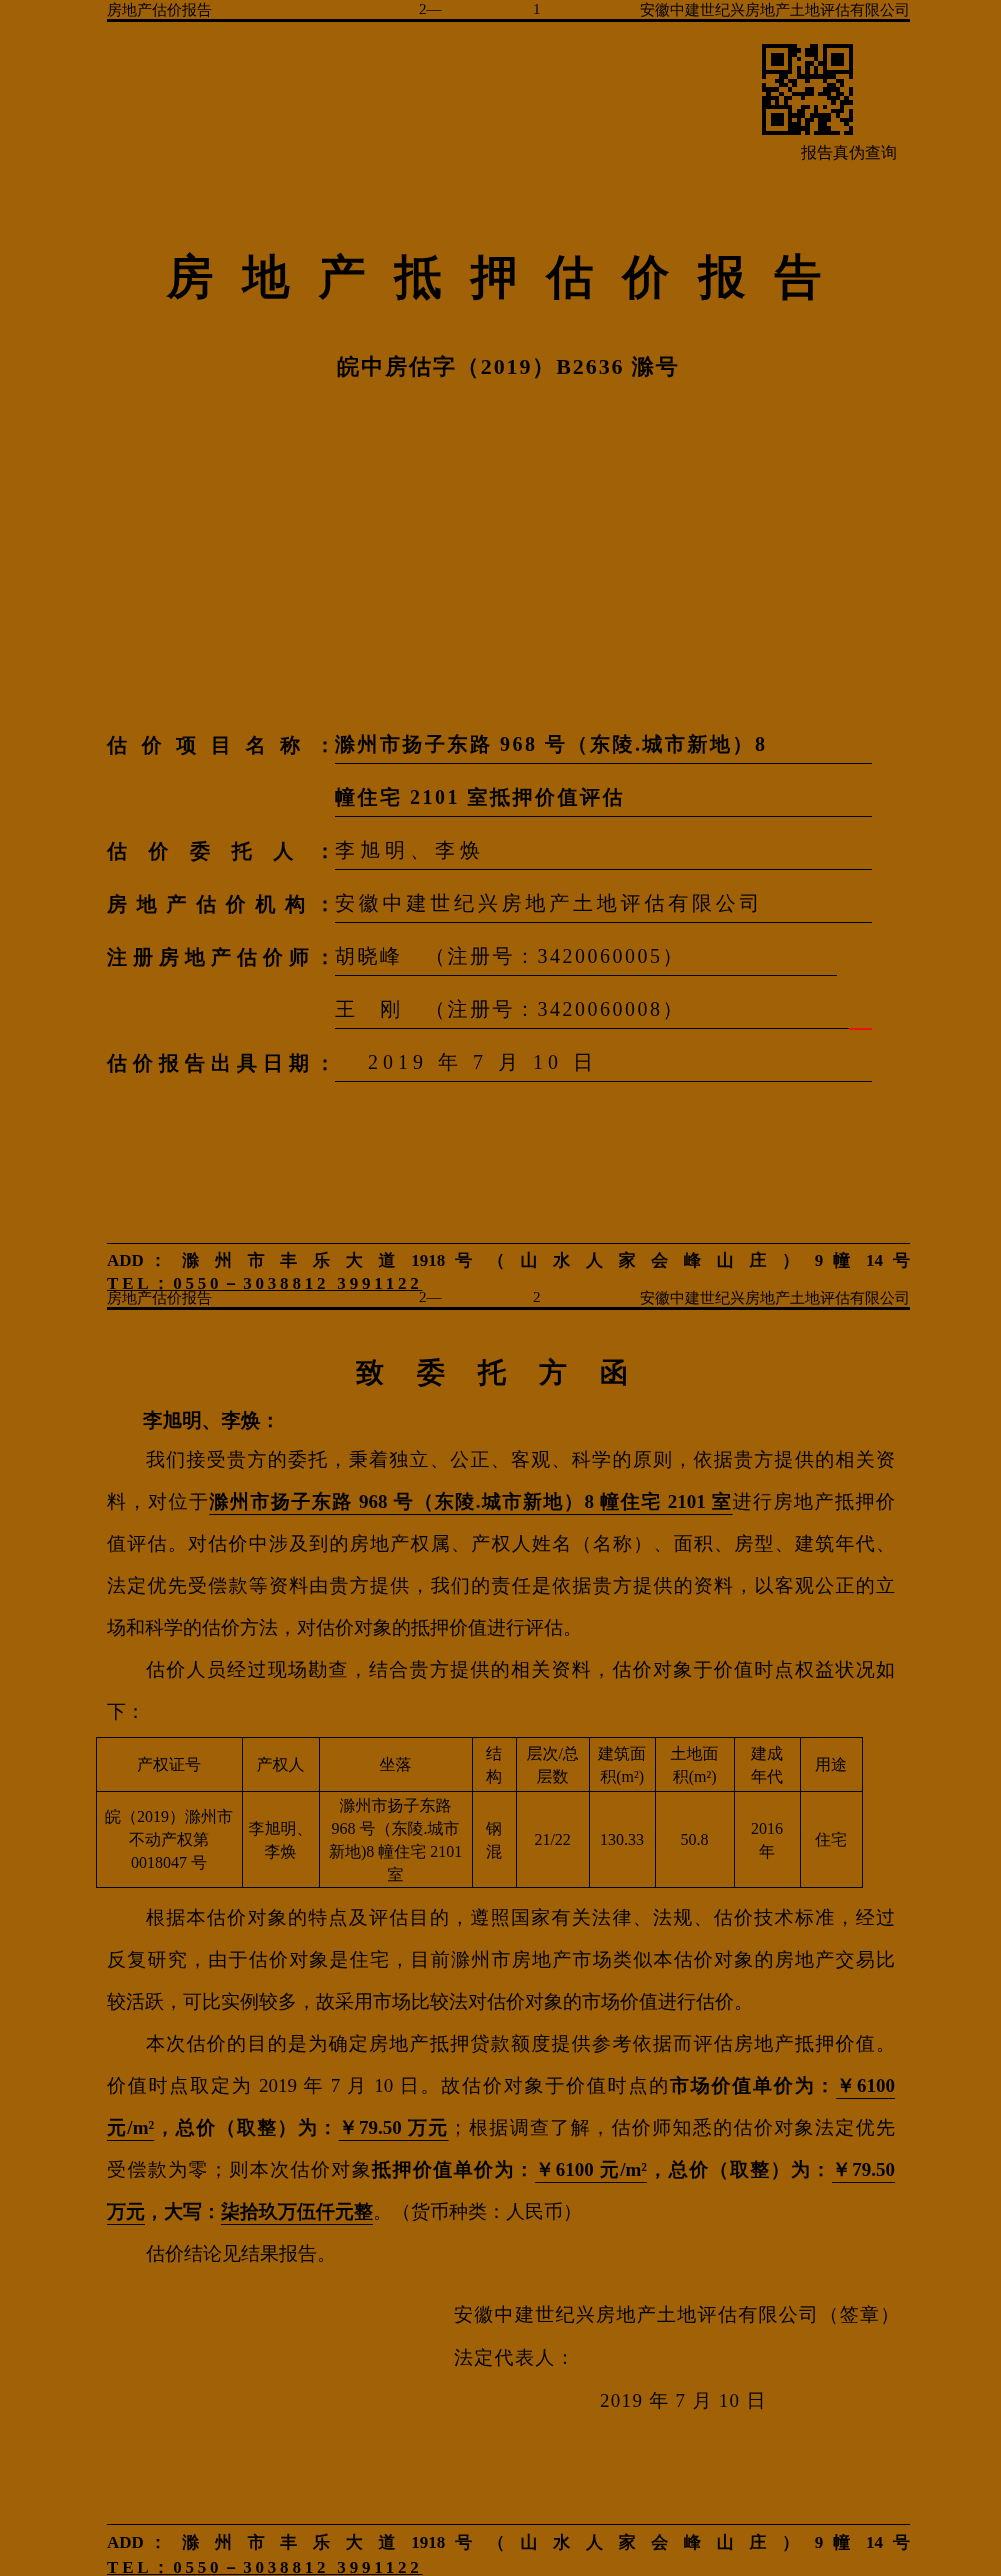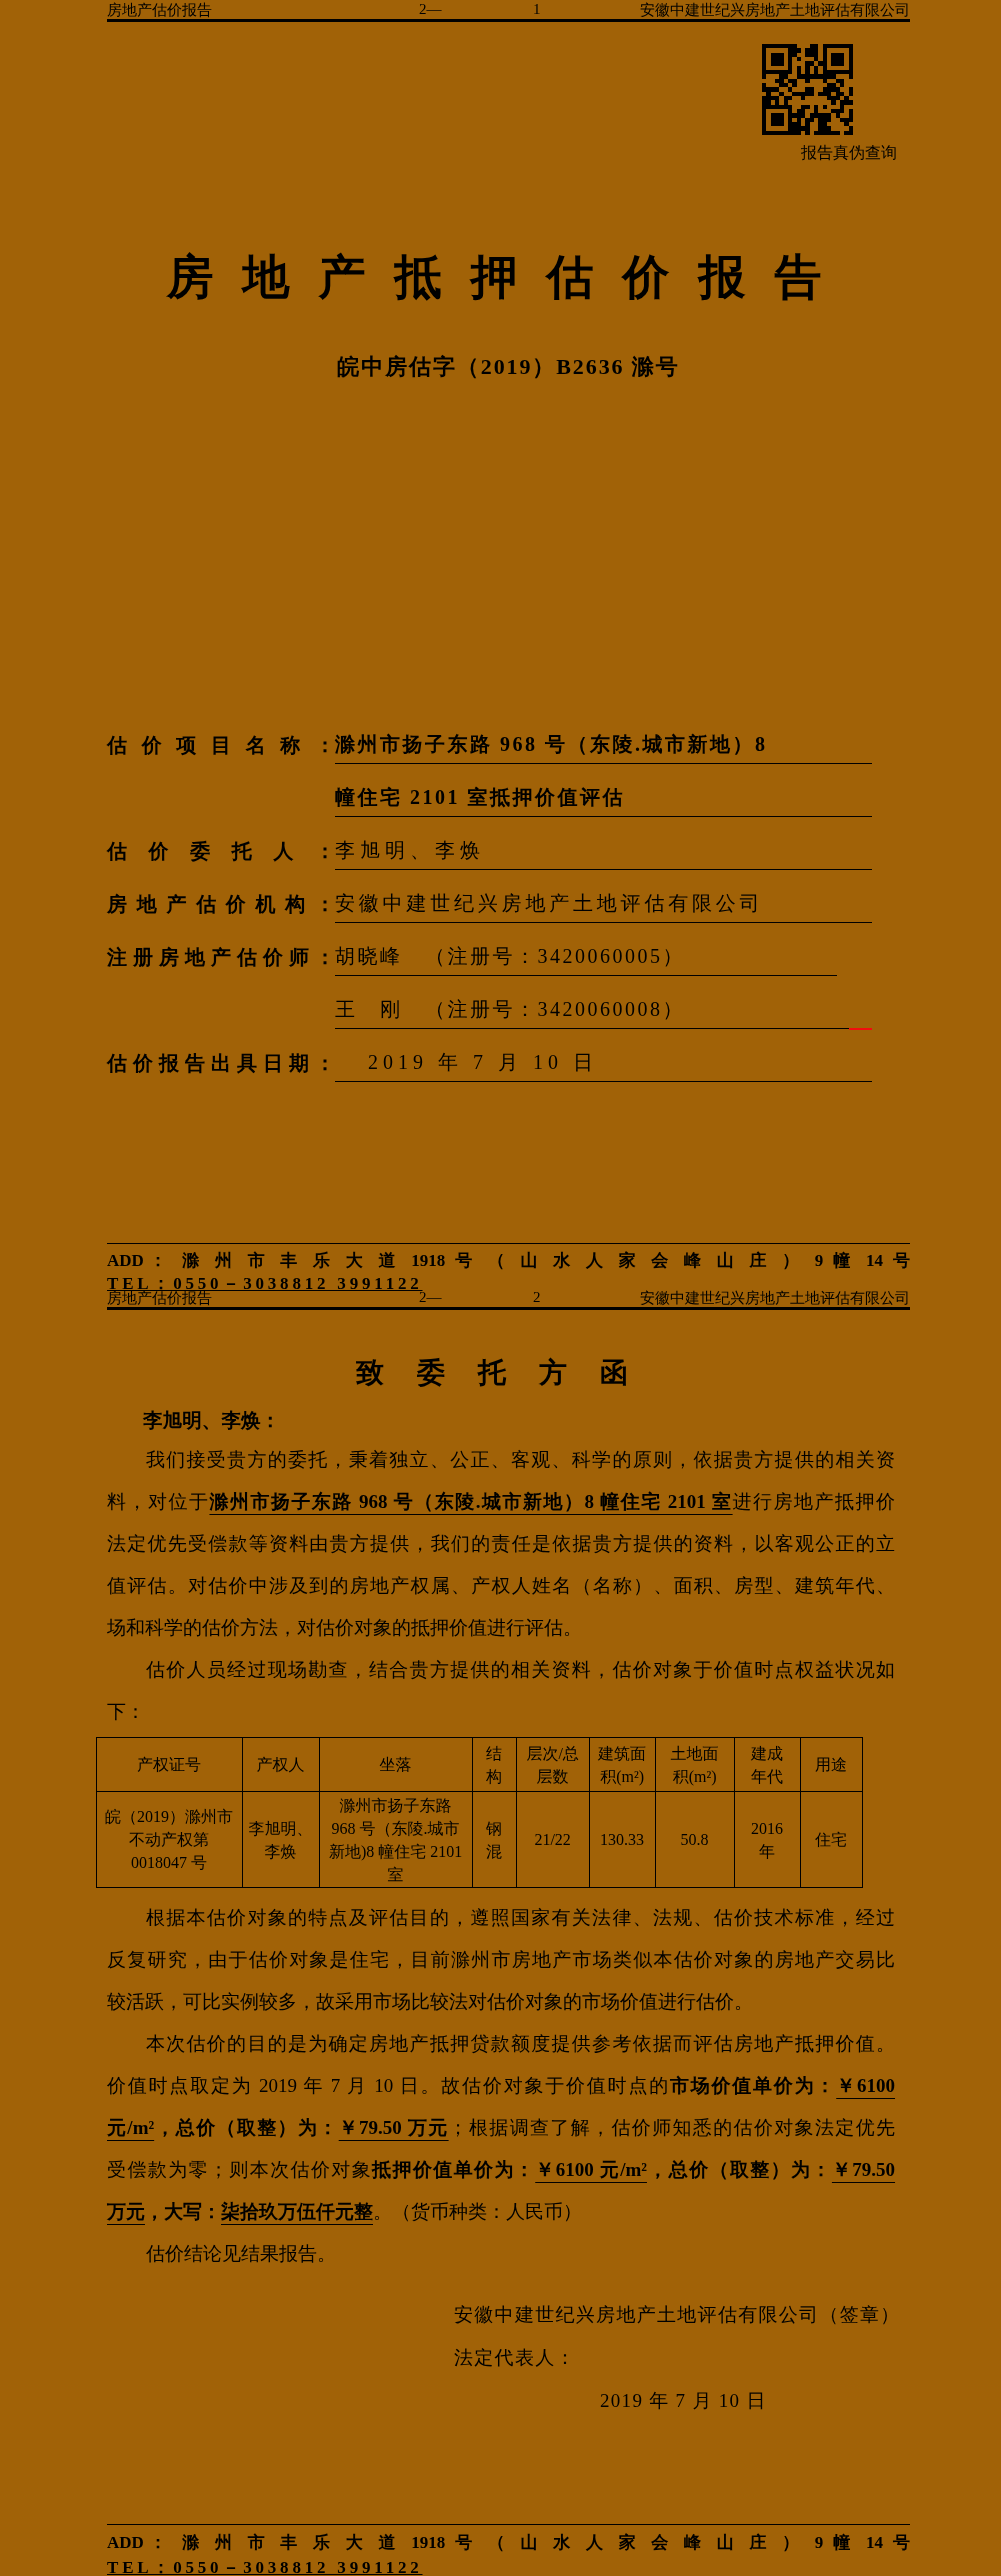--- a/index.html
+++ b/index.html
@@ -373,22 +373,22 @@
     <span class="rh-right">安徽中建世纪兴房地产土地评估有限公司</span>
   </div>
   <div class="rule" style="top:1307px;height:2.5px"></div>
 
   <div class="letter-title">致委托方函</div>
   <div class="salutation">李旭明、李焕：</div>
 
   <div class="letter-body">
     <div class="ln ind"><span>我们接受贵方的委托，秉着独立、公正、客观、科学的原则，依据贵方提供的相关资</span></div>
     <div class="ln"><span>料，对位于</span><span class="b u">滁州市扬子东路 968 号（东陵.城市新地）8 幢住宅 2101 室</span><span>进行房地产抵押价</span></div>
+    <div class="ln"><span>值评估。对估价中涉及到的房地产权属、产权人姓名（名称）、面积、房型、建筑年代、</span></div>
     <div class="ln"><span>法定优先受偿款等资料由贵方提供，我们的责任是依据贵方提供的资料，以客观公正的立</span></div>
-    <div class="ln"><span>值评估。对估价中涉及到的房地产权属、产权人姓名（名称）、面积、房型、建筑年代、</span></div>
     <div class="ln ln-end"><span>场和科学的估价方法，对估价对象的抵押价值进行评估。</span></div>
 
     <div class="ln ind"><span>估价人员经过现场勘查，结合贵方提供的相关资料，估价对象于价值时点权益状况如</span></div>
     <div class="ln ln-end"><span>下：</span></div>
 
     <table class="info-table">
       <colgroup>
         <col style="width:146px">
           <col style="width:77px">
           <col style="width:153px">

